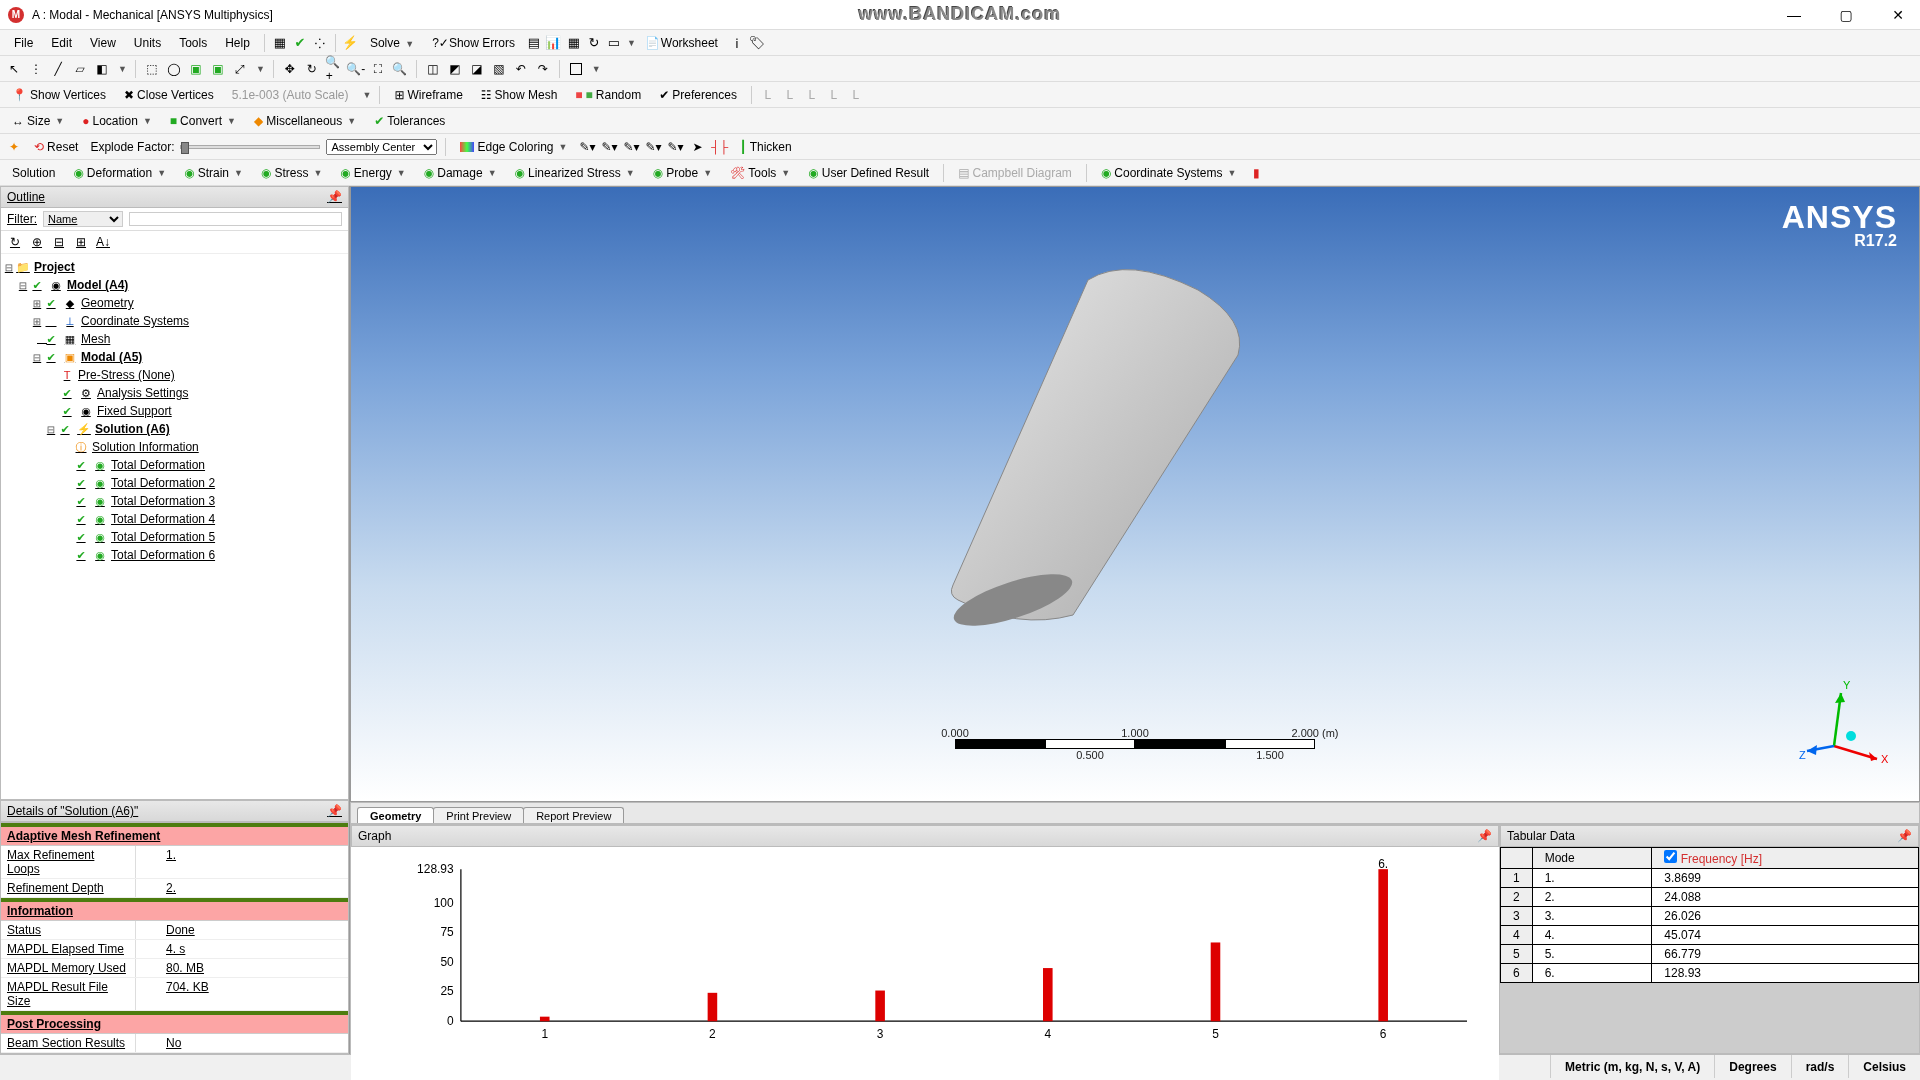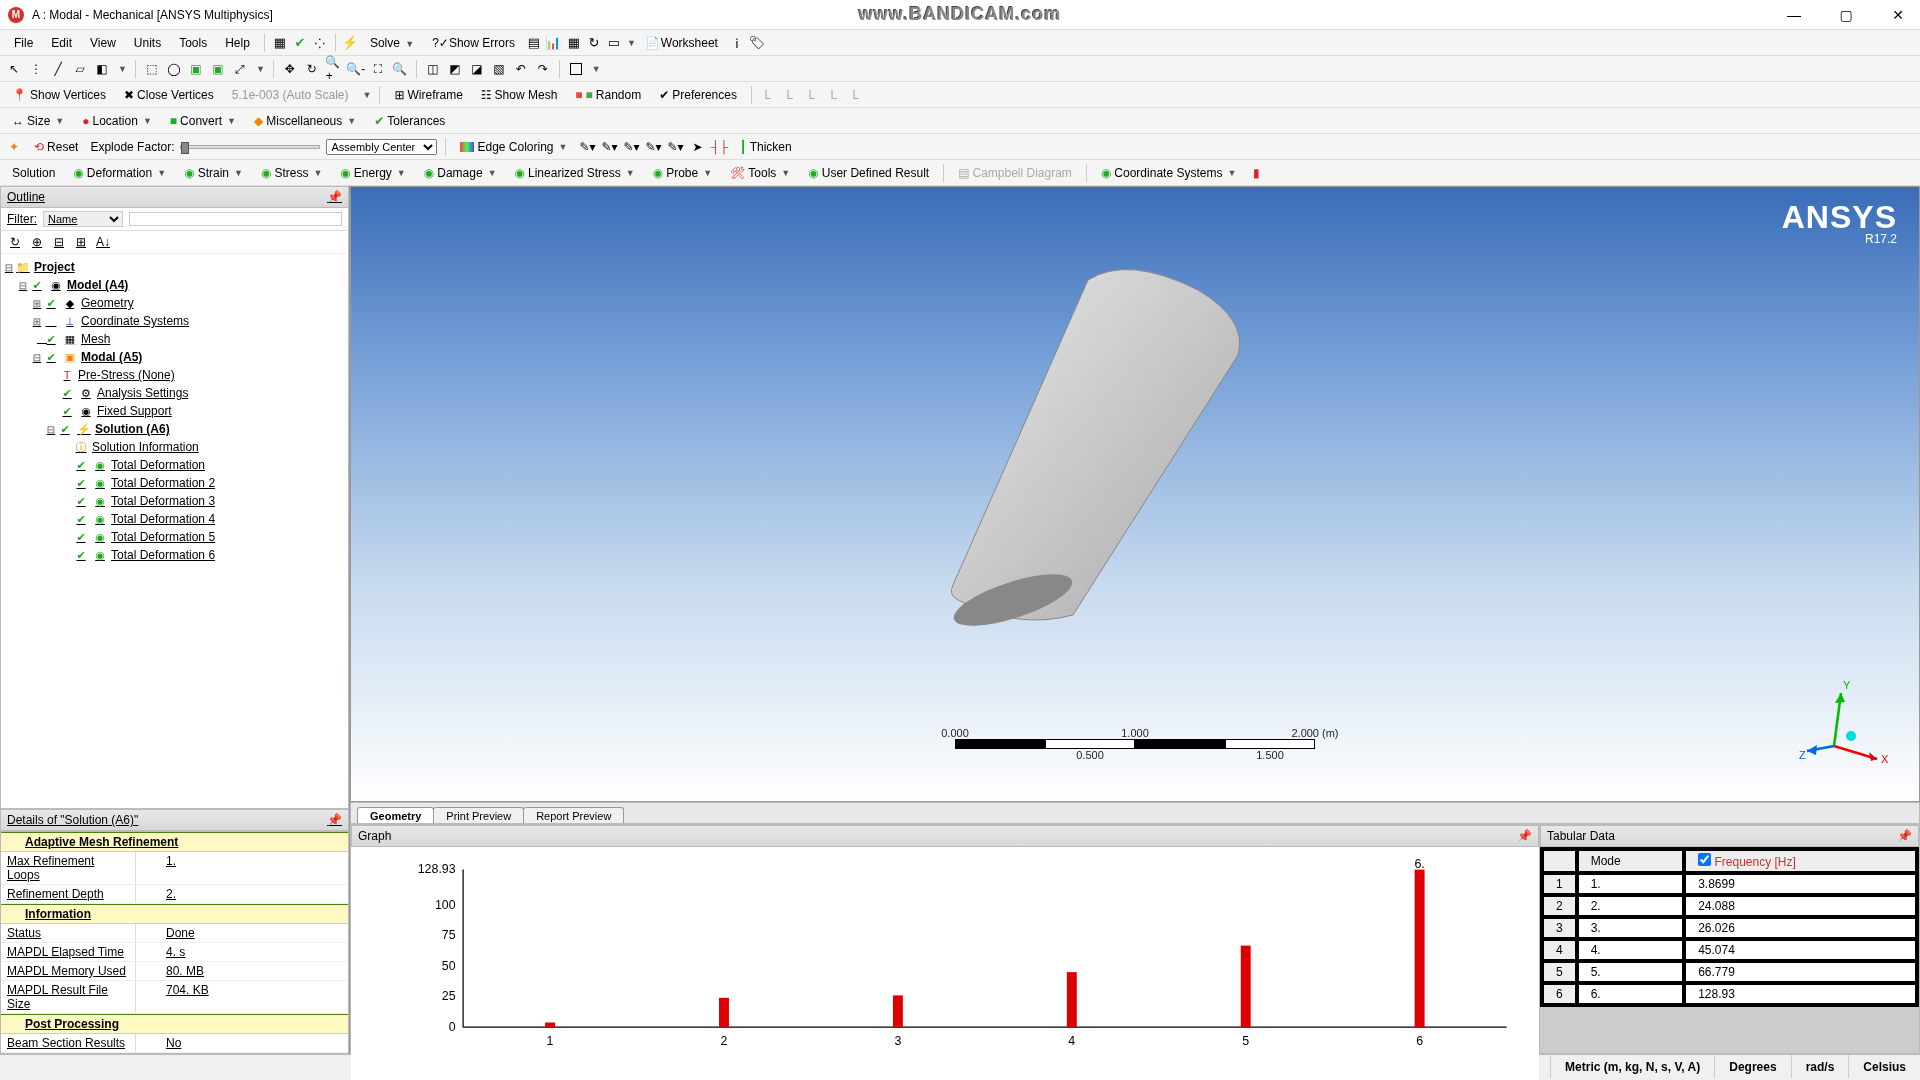--- a/index.html
+++ b/index.html
@@ -25,45 +25,45 @@
     .outline-body { flex:1; background:#fff; overflow:auto; border:1px solid #bbb; border-top:none;}
     .filter-row { display:flex; align-items:center; padding:3px 6px; gap:6px; border-bottom:1px solid #ddd;}
     .filter-row select { font-size:11px; border:1px solid #ccc; width:80px;}
     .filter-row input { font-size:11px; border:1px solid #ccc; flex:1;}
     .outline-icons { padding:3px 6px; display:flex; gap:6px; border-bottom:1px solid #eee;}
     .tree { padding:4px 2px; font-size:12px;}
     .tree-row { display:flex; align-items:center; padding:1px 0; cursor:pointer; white-space:nowrap;}
     .tree-toggle { width:12px; text-align:center; font-size:10px; color:#555;}
     .tree-ico { width:16px;height:16px;margin-right:3px;display:inline-flex;align-items:center;justify-content:center;font-size:11px;}
     .details-body { background:#fff; border:1px solid #bbb; font-size:12px;}
-    .details-section { background:#fef9c3; padding:2px 24px; font-weight:bold; border-top:1px solid #4d7c0f; border-bottom:1px solid #ccc;}
+    .details-section { background:#fca5a5; padding:2px 6px; font-weight:bold; border-top:4px solid #4d7c0f; border-bottom:1px solid #ccc;}
     .details-row { display:flex; border-bottom:1px solid #eee;gap:24px;}
     .details-key { width:135px; padding:2px 6px; border-right:1px solid #ddd;}
     .details-val { flex:1; padding:2px 6px;}
     .right-area { flex:1; display:flex; flex-direction:column;}
     .viewport { flex:1; position:relative; background: linear-gradient(to bottom, #3a6db8 0%, #7aa3d9 30%, #c8dbef 65%, #ffffff 100%); border:1px solid #999;}
     .ansys-logo { position:absolute; top:12px; right:22px; text-align:right;}
     .ansys-logo .a1 { font-family: Arial Black,sans-serif; font-size:32px; font-weight:900; color:#fff; letter-spacing:1px;}
-    .ansys-logo .a2 { font-size:12px; color:#fff; font-weight:normal; margin-top:-4px;}
+    .ansys-logo .a2 { font-size:16px; color:#fff; font-weight:bold; margin-top:-4px;}
     .scale-bar { position:absolute; bottom:40px; left:50%; transform:translateX(-50%);}
     .scale-ticks { display:flex; font-size:11px; color:#222;}
     .scale-ticks span { width:90px; text-align:center;}
     .scale-rect { display:flex; height:10px;}
     .scale-rect div { width:90px; border:1px solid #000;}
     .triad { position:absolute; bottom:30px; right:30px; width:90px; height:90px;}
     .view-tabs { height:22px; background:#e8e8e8; border:1px solid #bbb; display:flex; align-items:flex-end; padding-left:6px;}
     .view-tab { padding:2px 12px 1px; border:1px solid #999; border-bottom:none; margin-right:-1px; background:#f0f0f0; font-size:11px; cursor:pointer; border-radius:3px 3px 0 0;}
     .view-tab.active { background:#fff; font-weight:bold;}
     .bottom-split { display:flex; height:230px;}
     .graph-pane { flex:1; display:flex; flex-direction:column; border:1px solid #bbb;}
-    .tabular-pane { width:380px; display:flex; flex-direction:column; border:1px solid #bbb; border-left:none;}
+    .tabular-pane { width:420px; display:flex; flex-direction:column; border:1px solid #bbb; border-left:none;}
     .chart-area { flex:1; background:#fff; position:relative; padding:10px 20px 30px 50px;}
     .chart-svg { width:100%; height:100%;}
     table.tabular { width:100%; border-collapse:collapse; font-size:12px;}
-    table.tabular th, table.tabular td { border:4px solid #000000; padding:2px 12px; text-align:left; background:#fff;}
+    table.tabular th, table.tabular td { border:1px solid #000000; padding:2px 12px; text-align:left; background:#fff;}
     table.tabular th { background:#eee; font-weight:normal;}
     table.tabular .rownum { background:#eee; text-align:center; width:28px;}
     .freq-header { color:#d32f2f;}
     .statusbar { height:24px; background:#f0f0f0; border-top:1px solid #bbb; display:flex; align-items:center; font-size:12px;}
     .status-cell { padding:0 14px; border-left:1px solid #ccc; height:100%; display:flex; align-items:center; gap:4px;font-weight:bold;}
     .airfoil { position:absolute; left:47%; top:42%; transform:translate(-50%,-50%);}
     .ico-sq { display:inline-block;width:12px;height:12px;border:1px solid currentColor;}
     .ico-green{color:#2a2;}
     .ico-orange{color:#e80;}
     .ico-blue{color:#26c;}

